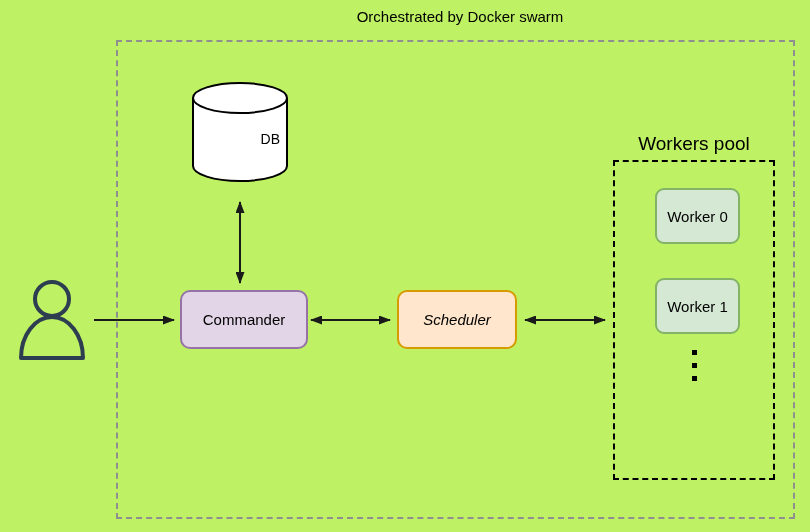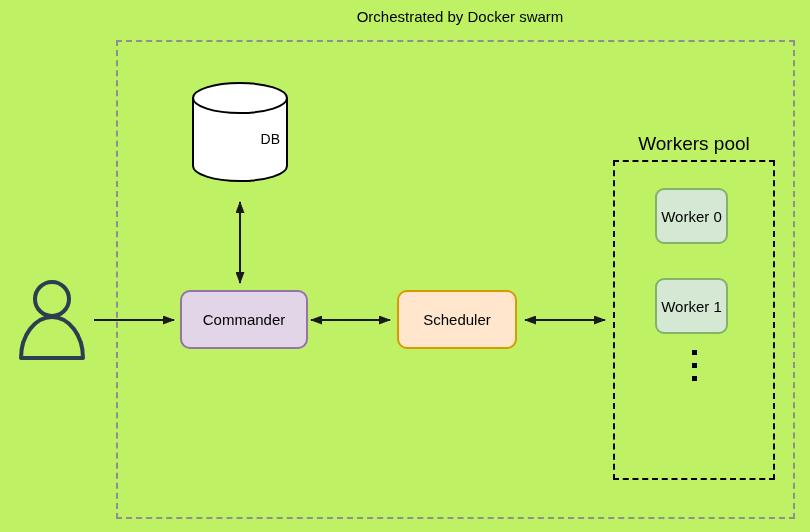--- a/index.html
+++ b/index.html
@@ -49,20 +49,21 @@
     left: 180px; top: 290px; width: 128px; height: 59px;
     background: #e1d5e7;
     border: 2px solid #9673a6;
     border-radius: 10px;
   }
   .scheduler-node {
     left: 397px; top: 290px; width: 120px; height: 59px;
     background: #ffe6cc;
     border: 2px solid #d79b00;
     border-radius: 10px;
+    font-style: italic;
   }
 
   .db-label {
     left: 200px; top: 131px; width: 80px; height: 18px;
     text-align: right;
     font-size: 14px;
     color: #000000;
   }
 
   .pool-label {
@@ -72,21 +73,21 @@
     color: #000000;
     white-space: nowrap;
   }
   .pool-box {
     left: 613px; top: 160px; width: 162px; height: 320px;
     border: 2px dashed #000000;
     box-sizing: border-box;
   }
   .worker-node {
     position: absolute;
-    left: 40px; width: 73px; height: 56px;
+    left: 40px; width: 85px; height: 56px;
     background: #d5e8d4;
     border: 2px solid #82b366;
     border-radius: 9px;
     display: flex;
     align-items: center;
     justify-content: center;
     font-size: 15px;
     color: #000000;
     box-sizing: border-box;
     white-space: nowrap;

